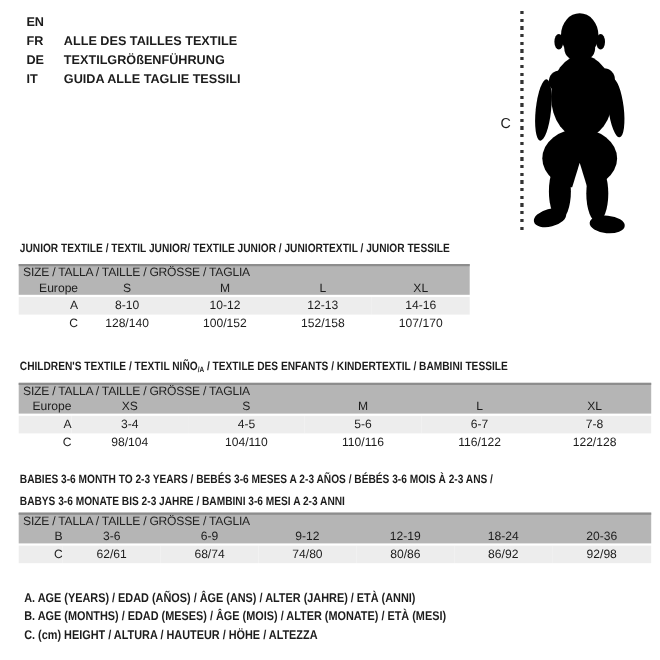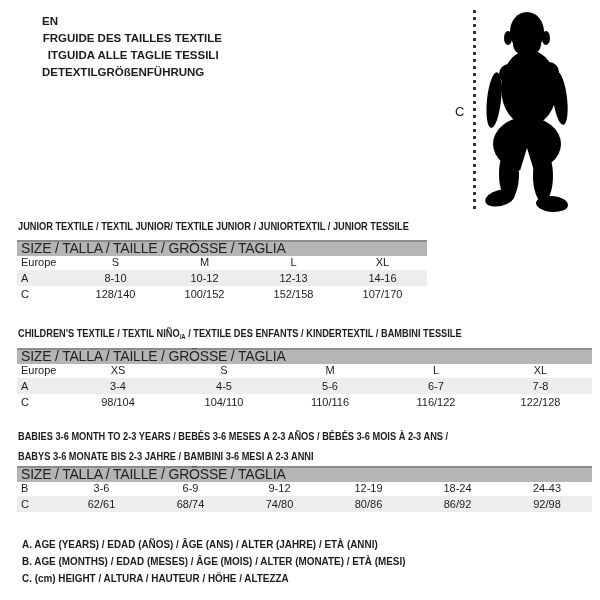--- a/index.html
+++ b/index.html
@@ -5,81 +5,81 @@
   html, body { margin:0; padding:0; }
   body {
     width:600px; height:600px; position:relative; overflow:hidden;
     background:#ffffff; color:#1c1c1c;
     font-family:"Liberation Sans", sans-serif;
   }
   .abs { position:absolute; }
 
   
   .lang-block { left:24px; top:13px; font-weight:bold; font-size:11.5px; line-height:17px; }
-  .lang-row { display:flex; white-space:nowrap;text-align:right; }
+  .lang-row { display:flex; white-space:nowrap; }
   .lang-code { width:34px; flex:0 0 34px; }
 
   
   .figure-label { left:455px; top:104px; font-size:13px; }
   .dotted-line {
     left:473px; top:10px; width:3px; height:200px;
     background:repeating-linear-gradient(to bottom, #333333 0 3px, transparent 3px 7px);
   }
   .baby-svg { left:481px; top:8px; }
 
   
   .heading {
     left:18px; font-weight:bold; font-size:11px; white-space:nowrap;
     transform:scaleX(0.84); transform-origin:left top; line-height:20px;
   }
   .sub-a { font-size:7px; vertical-align:-2px; }
 
   
   .size-bar {
-    left:17px; height:16px; background:#b5b5b5; border-top:2px solid #8d8d8d;
-    font-size:14px; line-height:12px; letter-spacing:-0.2px;
+    left:17px; height:28px; background:#b5b5b5; border-top:2px solid #8d8d8d;
+    font-size:11px; line-height:12px; letter-spacing:-0.2px;
     padding-left:4px; box-sizing:border-box; color:#222222; white-space:nowrap;
   }
   .bar1 { top:240px; width:410px; }
   .bar2 { top:348px; width:575px; }
   .bar3 { top:466px; width:575px; }
 
   
   table.size-table { border-collapse:collapse; table-layout:fixed; left:17px; font-size:11px; }
   .t1 { top:254px; width:410px; }
   .t2 { top:362px; width:575px; }
   .t3 { top:480px; width:575px; }
   .size-table td { height:16px; padding:0; text-align:center; vertical-align:middle; }
-  .size-table td.lbl { text-align:left; padding-left:4px; }
+  .size-table td.lbl { text-align:right; padding-left:4px; }
   tr.r-alt td { background:#ededed; }
 
   
   .legend {
     left:22px; top:536px; font-weight:bold; font-size:11.5px; line-height:17px;
     white-space:nowrap; transform:scaleX(0.86); transform-origin:left top;
   }
 </style>
 </head>
 <body>
 
 <div class="abs lang-block">
   <div class="lang-row">
     <span class="lang-code">EN</span>
   </div>
   <div class="lang-row">
     <span class="lang-code">FR</span>
-    <span class="lang-title">GUIDE DES TAILLES TEXTILE</span>
+    <span class="lang-title">ALLE DES TAILLES TEXTILE</span>
+  </div>
+  <div class="lang-row">
+    <span class="lang-code">DE</span>
+    <span class="lang-title">TEXTILGRÖßENFÜHRUNG</span>
   </div>
   <div class="lang-row">
     <span class="lang-code">IT</span>
     <span class="lang-title">GUIDA ALLE TAGLIE TESSILI</span>
-  </div>
-  <div class="lang-row">
-    <span class="lang-code">DE</span>
-    <span class="lang-title">TEXTILGRÖßENFÜHRUNG</span>
   </div>
 </div>
 
 <span class="abs figure-label">C</span>
 <div class="abs dotted-line"></div>
 <svg class="abs baby-svg" width="100" height="205" viewBox="0 0 100 205" fill="#000000">
   <ellipse cx="46" cy="24" rx="17" ry="20"></ellipse>
   <ellipse cx="27" cy="30" rx="4" ry="7"></ellipse>
   <ellipse cx="65" cy="30" rx="4" ry="7"></ellipse>
   <ellipse cx="46" cy="36" rx="14" ry="12"></ellipse>
@@ -186,21 +186,21 @@
       <col style="width:90px">
     </colgroup>
   <tbody>
   <tr>
     <td class="lbl">B</td>
     <td>3-6</td>
     <td>6-9</td>
     <td>9-12</td>
     <td>12-19</td>
     <td>18-24</td>
-    <td>24-43</td>
+    <td>20-36</td>
   </tr>
   <tr class="r-alt">
     <td class="lbl">C</td>
     <td>62/61</td>
     <td>68/74</td>
     <td>74/80</td>
     <td>80/86</td>
     <td>86/92</td>
     <td>92/98</td>
   </tr>

